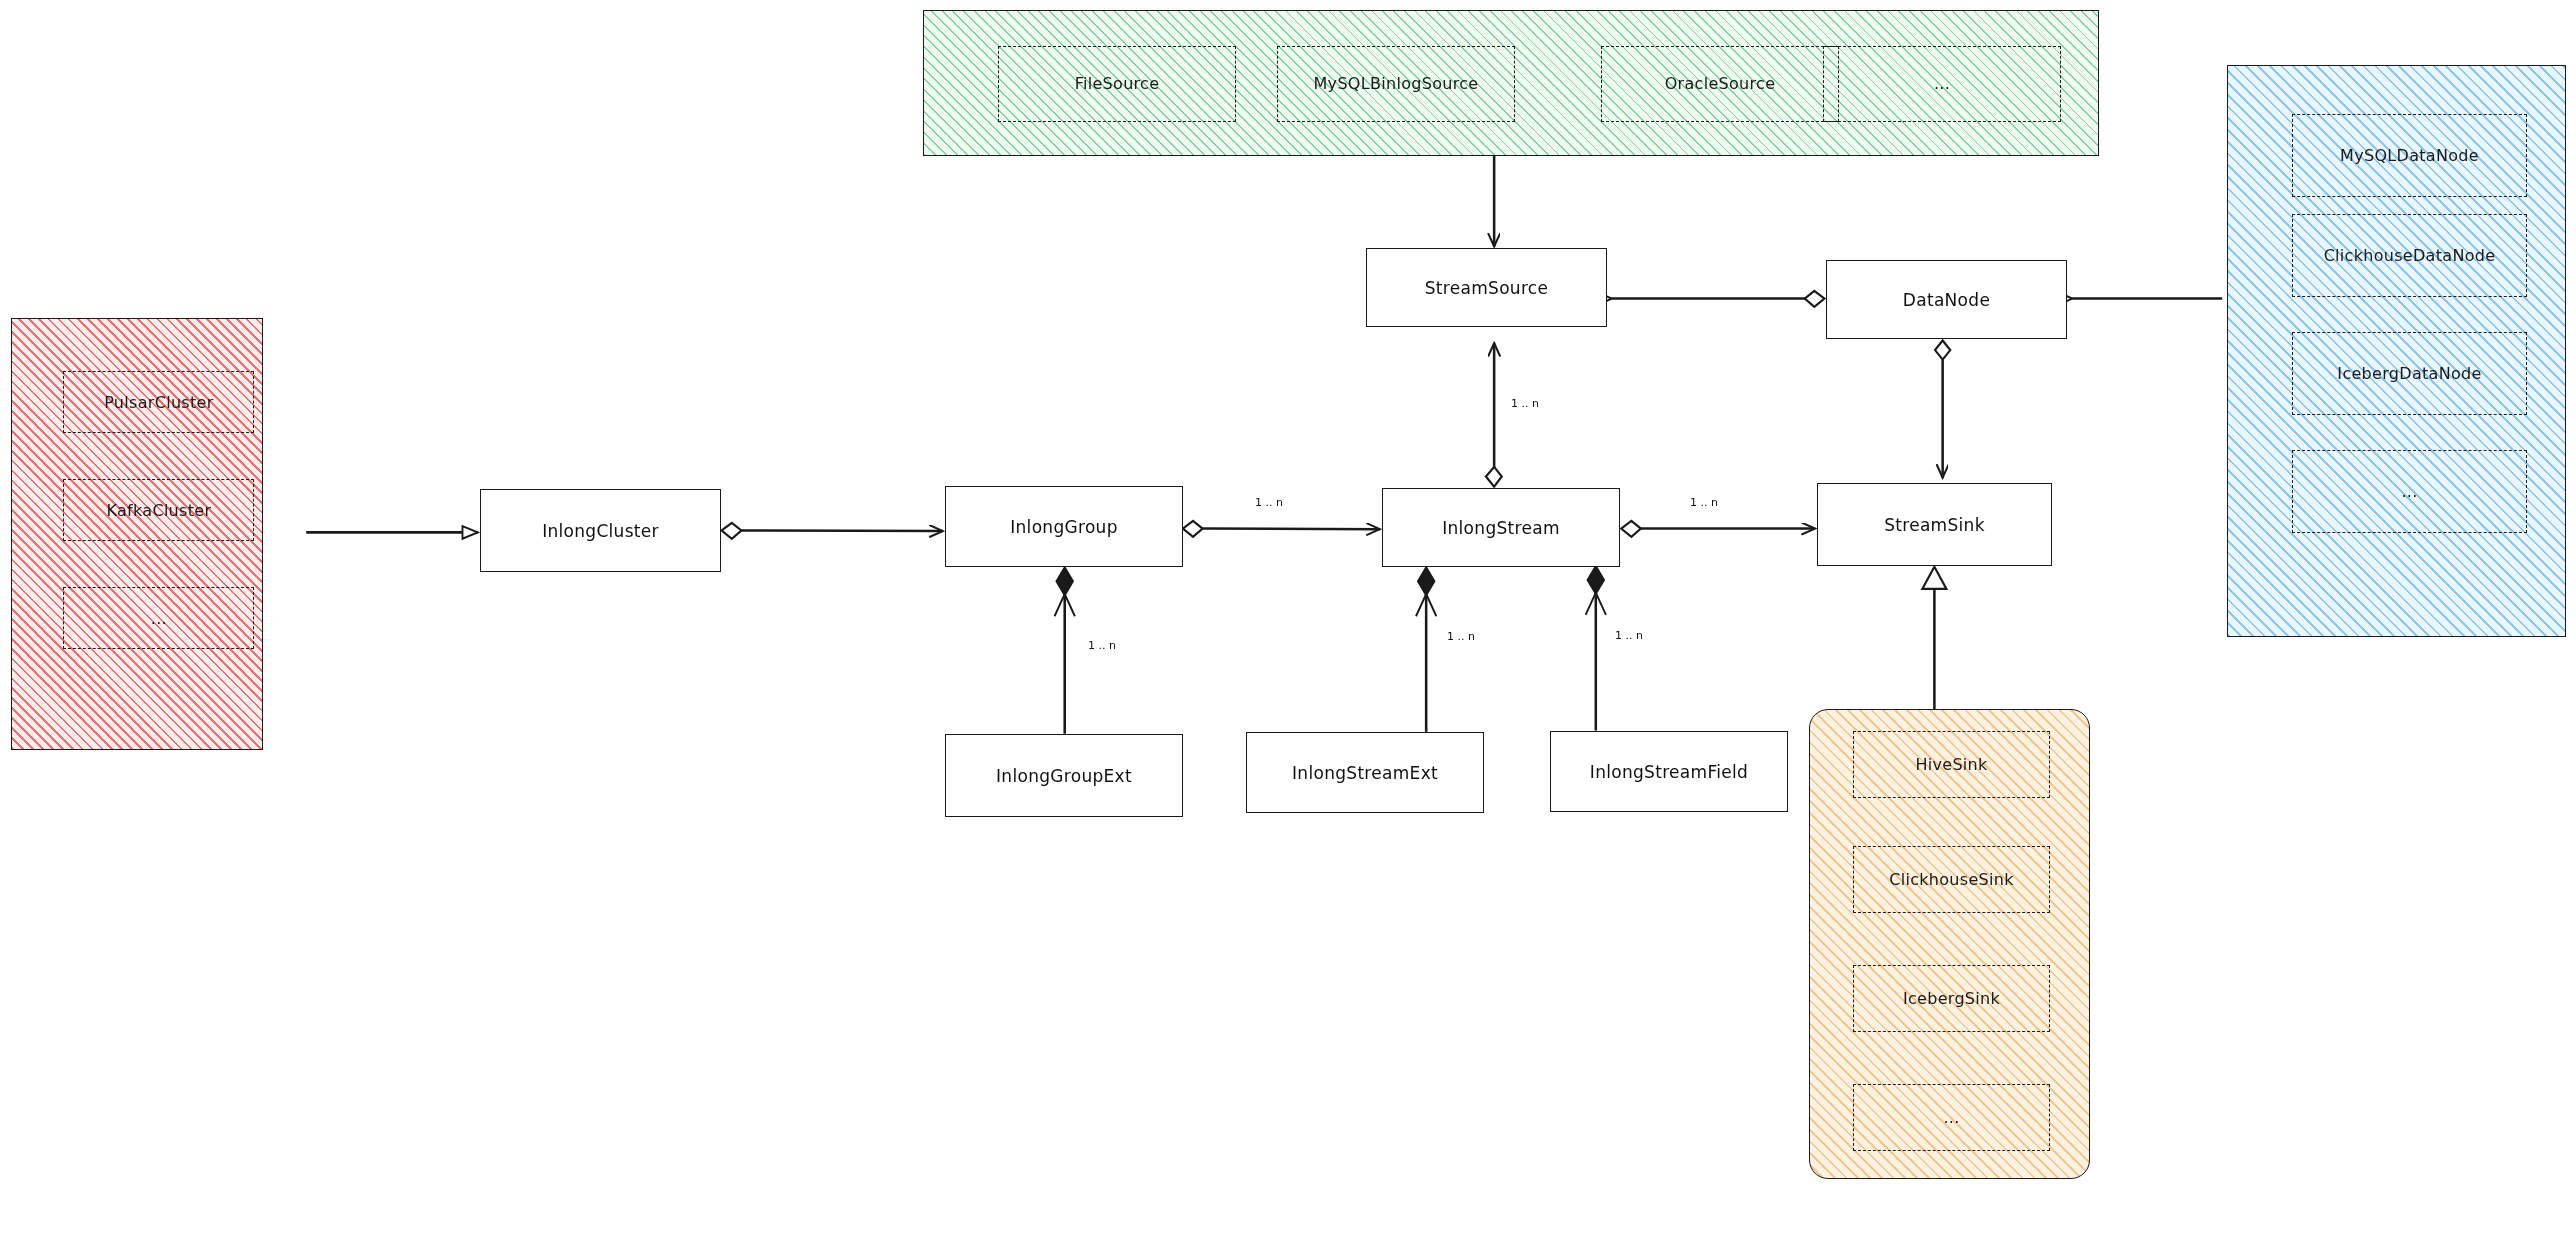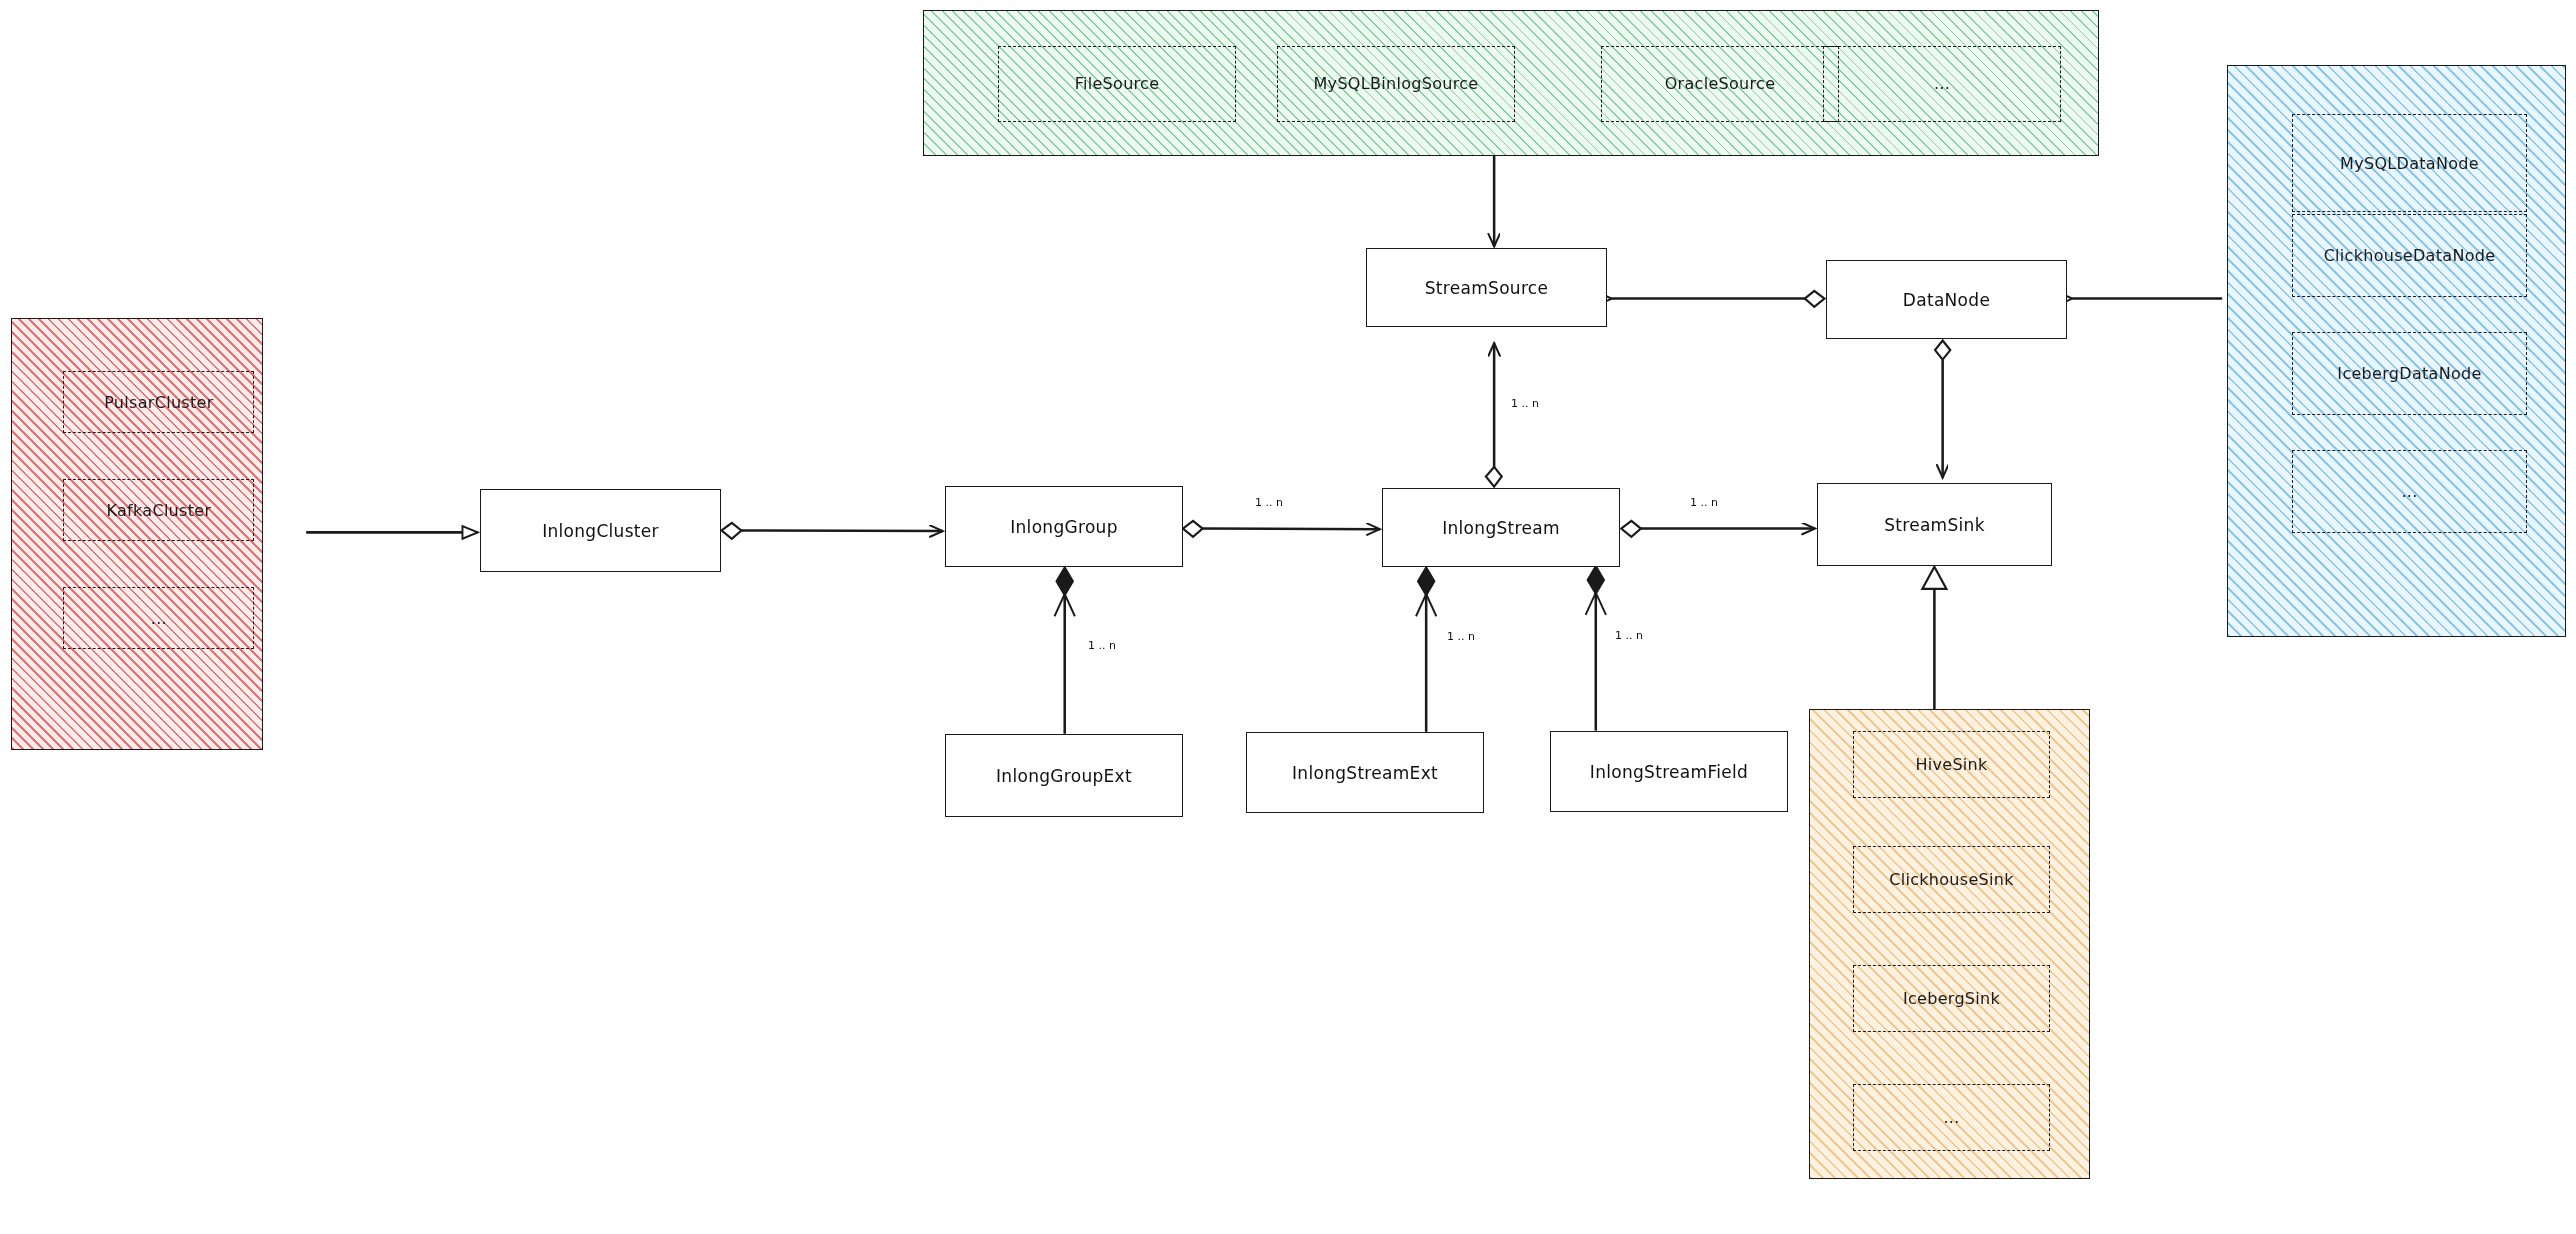--- a/index.html
+++ b/index.html
@@ -206,35 +206,35 @@
     </div>
     <div class="group-inner" style="left:629px; top:35px; width:238px; height:76px;margin-left:48px;">
       <span class="group-inner-label">OracleSource</span>
     </div>
     <div class="group-inner" style="left:899px; top:35px; width:238px; height:76px;">
       <span class="group-inner-label">...</span>
     </div>
   </div>
 
   <div class="group-box hatch-blue" style="left:2227px; top:65px; width:339px; height:572px;">
-    <div class="group-inner" style="left:64px; top:48px; width:235px; height:98px;">
+    <div class="group-inner" style="left:64px; top:48px; width:235px; height:83px;">
       <span class="group-inner-label">MySQLDataNode</span>
     </div>
     <div class="group-inner" style="left:64px; top:148px; width:235px; height:83px;">
       <span class="group-inner-label">ClickhouseDataNode</span>
     </div>
     <div class="group-inner" style="left:64px; top:266px; width:235px; height:83px;">
       <span class="group-inner-label">IcebergDataNode</span>
     </div>
     <div class="group-inner" style="left:64px; top:384px; width:235px; height:83px;">
       <span class="group-inner-label">...</span>
     </div>
   </div>
 
-  <div class="group-box hatch-orange" style="left:1809px; top:709px; width:281px; height:470px;">
+  <div class="group-box hatch-orange" style="left:1809px; top:709px; width:281px; height:470px;border-radius:19px;">
     <div class="group-inner" style="left:43px; top:21px; width:197px; height:67px;">
       <span class="group-inner-label">HiveSink</span>
     </div>
     <div class="group-inner" style="left:43px; top:136px; width:197px; height:67px;">
       <span class="group-inner-label">ClickhouseSink</span>
     </div>
     <div class="group-inner" style="left:43px; top:255px; width:197px; height:67px;">
       <span class="group-inner-label">IcebergSink</span>
     </div>
     <div class="group-inner" style="left:43px; top:374px; width:197px; height:67px;">

